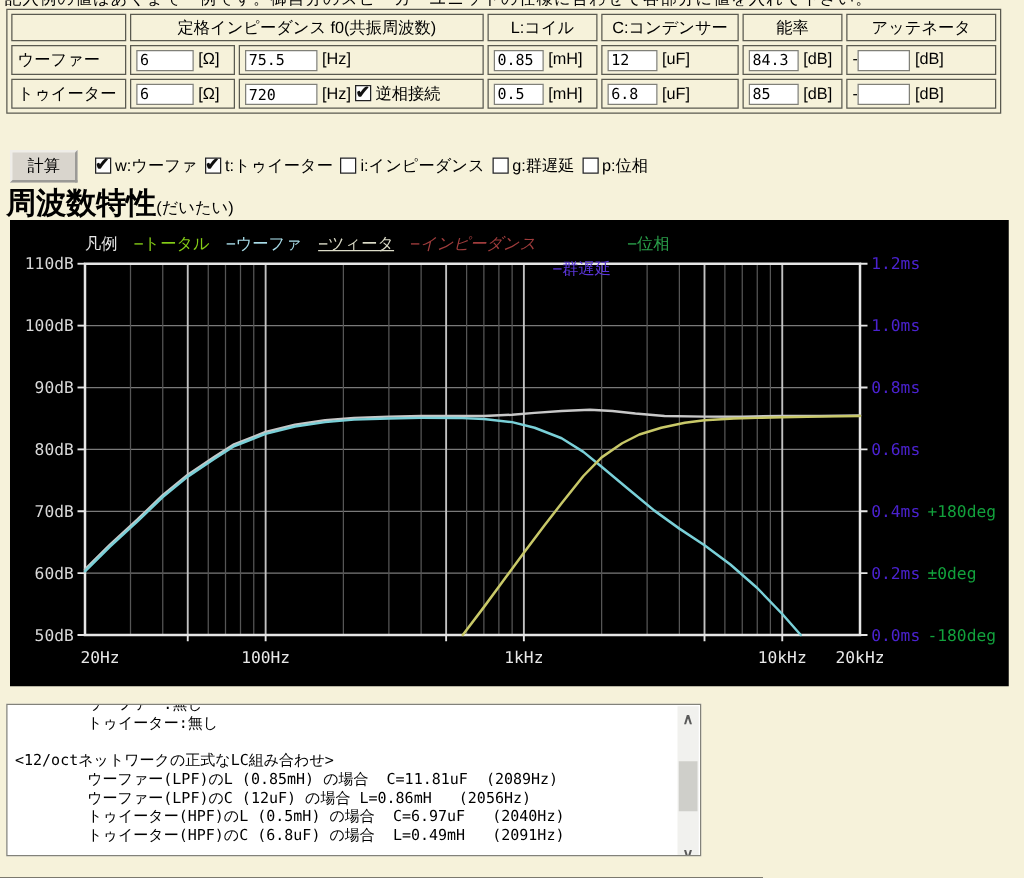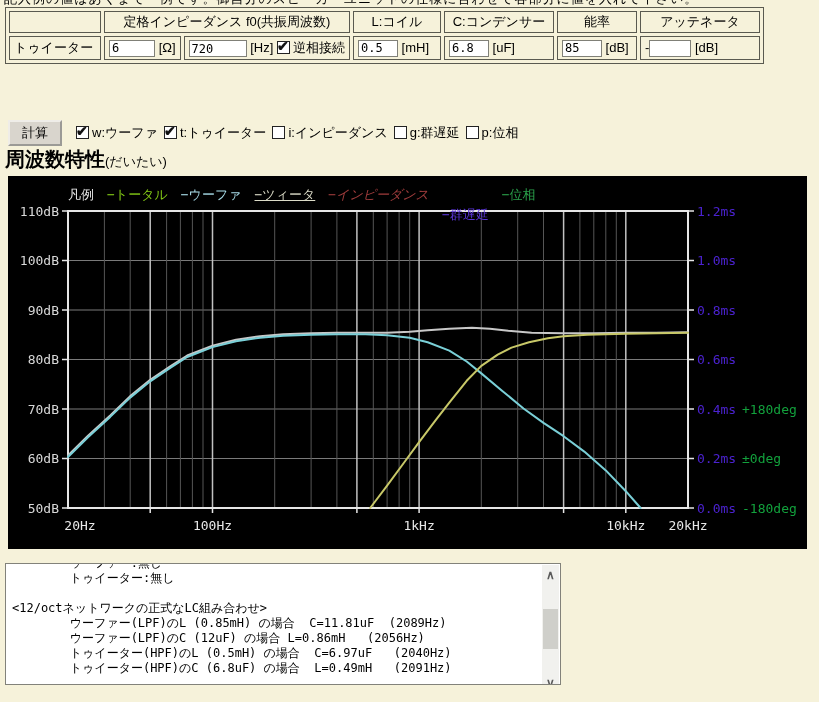--- a/index.html
+++ b/index.html
@@ -33,21 +33,21 @@
   .cb.checked:after { content:"✔"; position:absolute; left:-1px; top:-4px; font-size:14px; font-weight:bold; color:#111; }
 
   
   #controls { position:absolute; left:8px; top:120px; display:flex; align-items:center; gap:14px; }
   #calc-button { font-family:"Liberation Sans", sans-serif; font-size:13px; padding:2px 12px;
     background:#d9d5cd; border:2px outset #efede8; color:#000; }
   .cb-item { white-space:nowrap; }
 
   
   #section-heading { position:absolute; left:5px; top:146px; }
-  #section-heading b { font-size:20px; font-weight:bold; }
+  #section-heading b { font-size:24px; font-weight:bold; }
   #section-heading small { font-size:13px; font-weight:normal; }
 
   
   #chart-panel { position:absolute; left:8px; top:176px; width:799px; height:373px; background:#000; }
   #legend { position:absolute; left:60px; top:10px; display:flex; gap:13px;
     font-family:"DejaVu Sans Mono", monospace; font-size:13px; white-space:nowrap; }
   #chart-svg-wrap, #chart-svg-wrap svg { position:absolute; left:0; top:0; width:799px; height:373px; }
 
   
   #output-box { position:absolute; left:5px; top:563px; width:556px; height:122px;
@@ -69,20 +69,29 @@
 
 <table id="param-table">
   <tbody>
       <tr>
     <td class="corner" style="width:92px">&nbsp;</td>
     <td class="hdr" colspan="2">定格インピーダンス f0(共振周波数)</td>
     <td class="hdr" style="width:88px">L:コイル</td>
     <td class="hdr" style="width:110px">C:コンデンサー</td>
     <td class="hdr" style="width:80px">能率</td>
     <td class="hdr" style="width:120px">アッテネータ</td>
+  </tr>
+  <tr>
+    <td>ウーファー</td>
+    <td style="width:84px"><input class="tin w-ohm" value="6" style=""> <span class="unit">[Ω]</span></td>
+    <td style="width:196px"><input class="tin w-hz" value="75.5" style=""> <span class="unit">[Hz]</span></td>
+    <td><input class="tin w-l" value="0.85" style=""> <span class="unit">[mH]</span></td>
+    <td><input class="tin w-c" value="12" style=""> <span class="unit">[uF]</span></td>
+    <td><input class="tin w-eff" value="84.3" style=""> <span class="unit">[dB]</span></td>
+    <td><span>-</span><input class="tin w-att" value="" style=""> <span class="unit">[dB]</span></td>
   </tr>
   <tr>
     <td>トゥイーター</td>
     <td><input class="tin w-ohm" value="6" style=""> <span class="unit">[Ω]</span></td>
     <td><input class="tin w-hz" value="720" style=""> <span class="unit">[Hz]</span>
         <span class="cb checked"></span><span>逆相接続</span></td>
     <td><input class="tin w-l" value="0.5" style=""> <span class="unit">[mH]</span></td>
     <td><input class="tin w-c" value="6.8" style=""> <span class="unit">[uF]</span></td>
     <td><input class="tin w-eff" value="85" style=""> <span class="unit">[dB]</span></td>
     <td><span>-</span><input class="tin w-att" value="" style=""> <span class="unit">[dB]</span></td>

